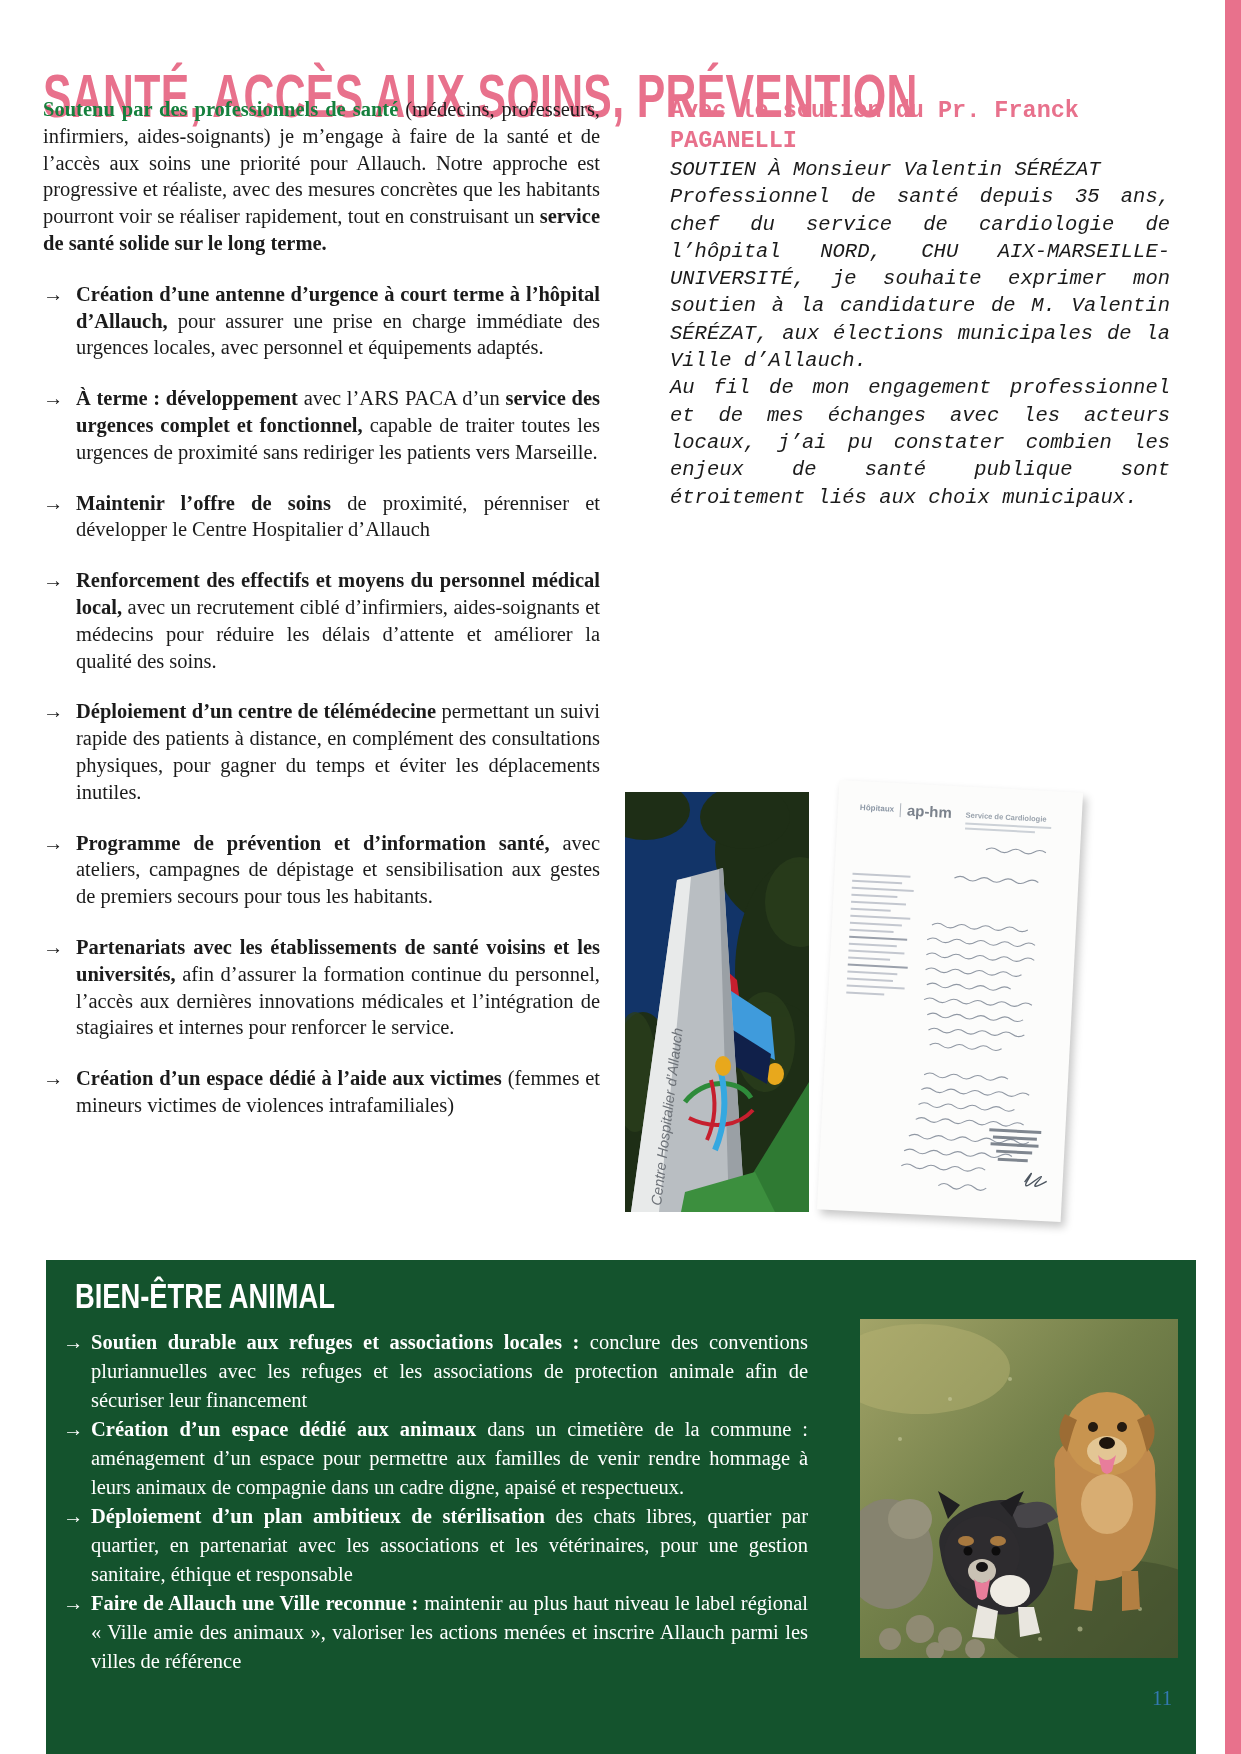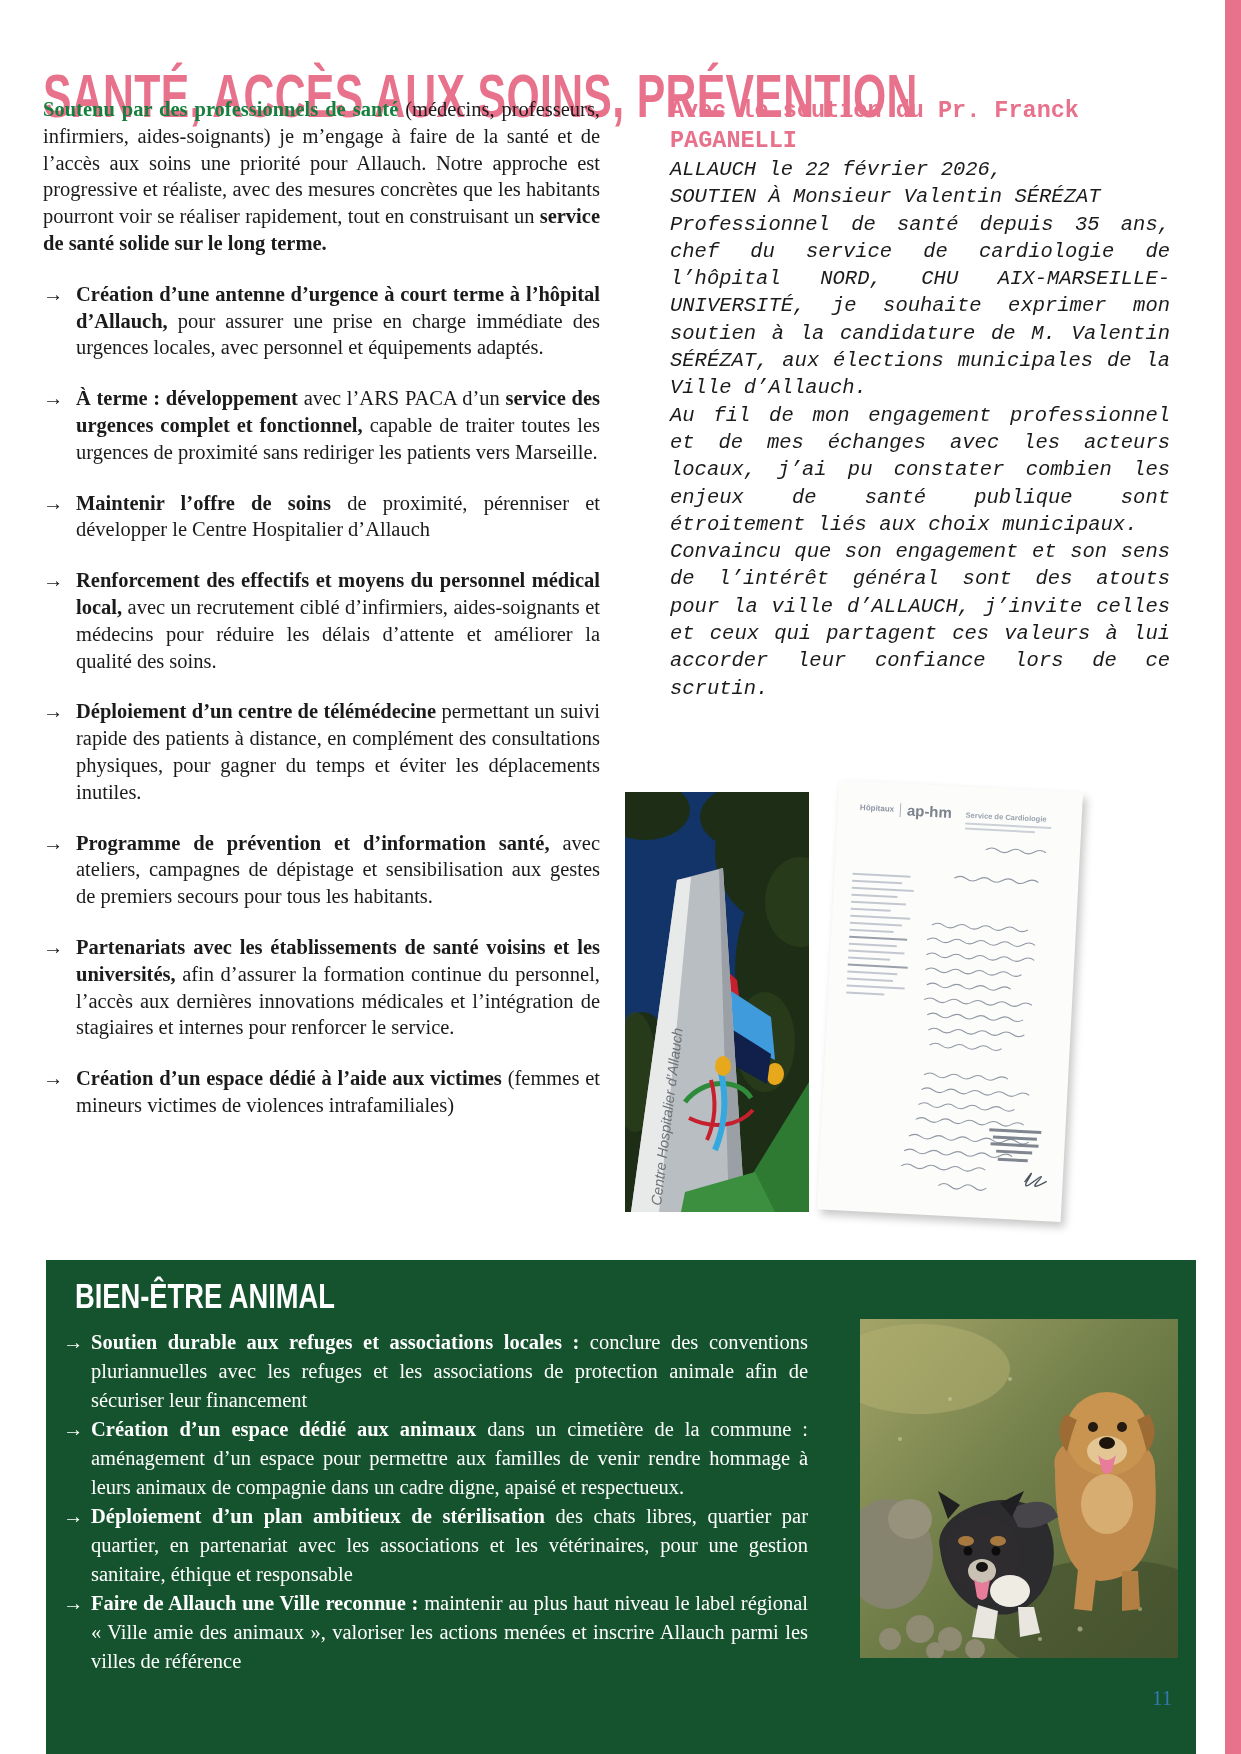--- a/index.html
+++ b/index.html
@@ -105,25 +105,23 @@
       <div class="bullet">
         <span class="arrow">→</span>
         <div class="btext"><span class="b">Création d’un espace dédié à l’aide aux victimes</span><span class=""> (femmes et mineurs victimes de violences intrafamiliales)</span></div>
       </div>
     </div>
 </div>
 
 <div class="col-right">
   <div class="support-heading">Avec le soutien du Pr. Franck PAGANELLI</div>
   <div class="letter">
-    <p>ALLAUCH le 22 février 2026,</p>
     <p>SOUTIEN À Monsieur Valentin SÉRÉZAT</p>
     <p>Professionnel de santé depuis 35 ans, chef du service de cardiologie de l’hôpital NORD, CHU AIX-MARSEILLE-UNIVERSITÉ, je souhaite exprimer mon soutien à la candidature de M. Valentin SÉRÉZAT, aux élections municipales de la Ville d’Allauch.</p>
     <p>Au fil de mon engagement professionnel et de mes échanges avec les acteurs locaux, j’ai pu constater combien les enjeux de santé publique sont étroitement liés aux choix municipaux.</p>
-    <p>Convaincu que son engagement et son sens de l’intérêt général sont des atouts pour la ville d’ALLAUCH, j’invite celles et ceux qui partagent ces valeurs à lui accorder leur confiance lors de ce scrutin.</p>
   </div>
 </div>
 
 <div class="hospital-photo">
   <svg width="184" height="420" viewBox="0 0 184 420">
     <rect x="0" y="0" width="184" height="420" fill="#123468"></rect>
 
     <g fill="#1e2e16">
       <ellipse cx="160" cy="60" rx="70" ry="75"></ellipse>
       <ellipse cx="170" cy="180" rx="60" ry="110"></ellipse>

